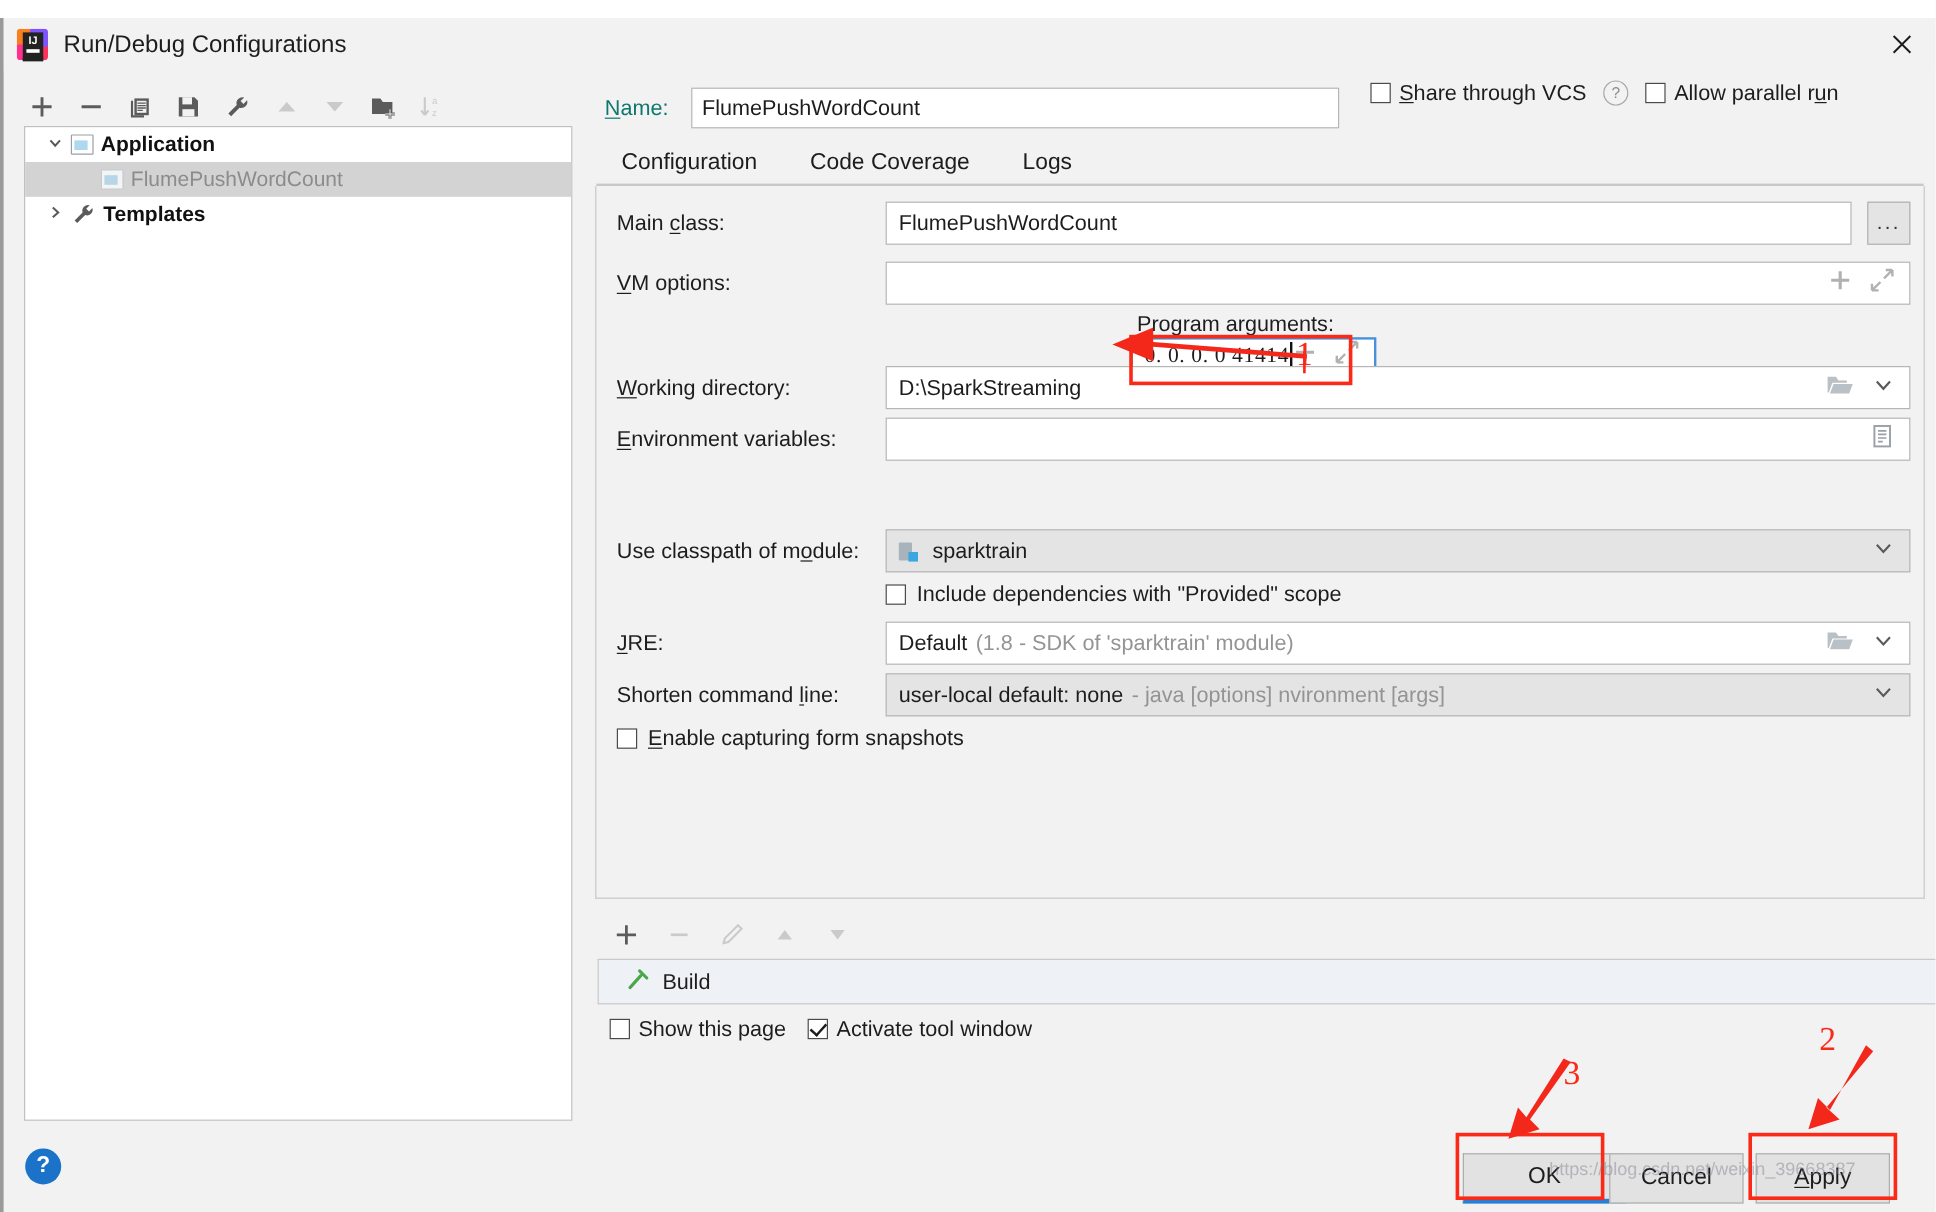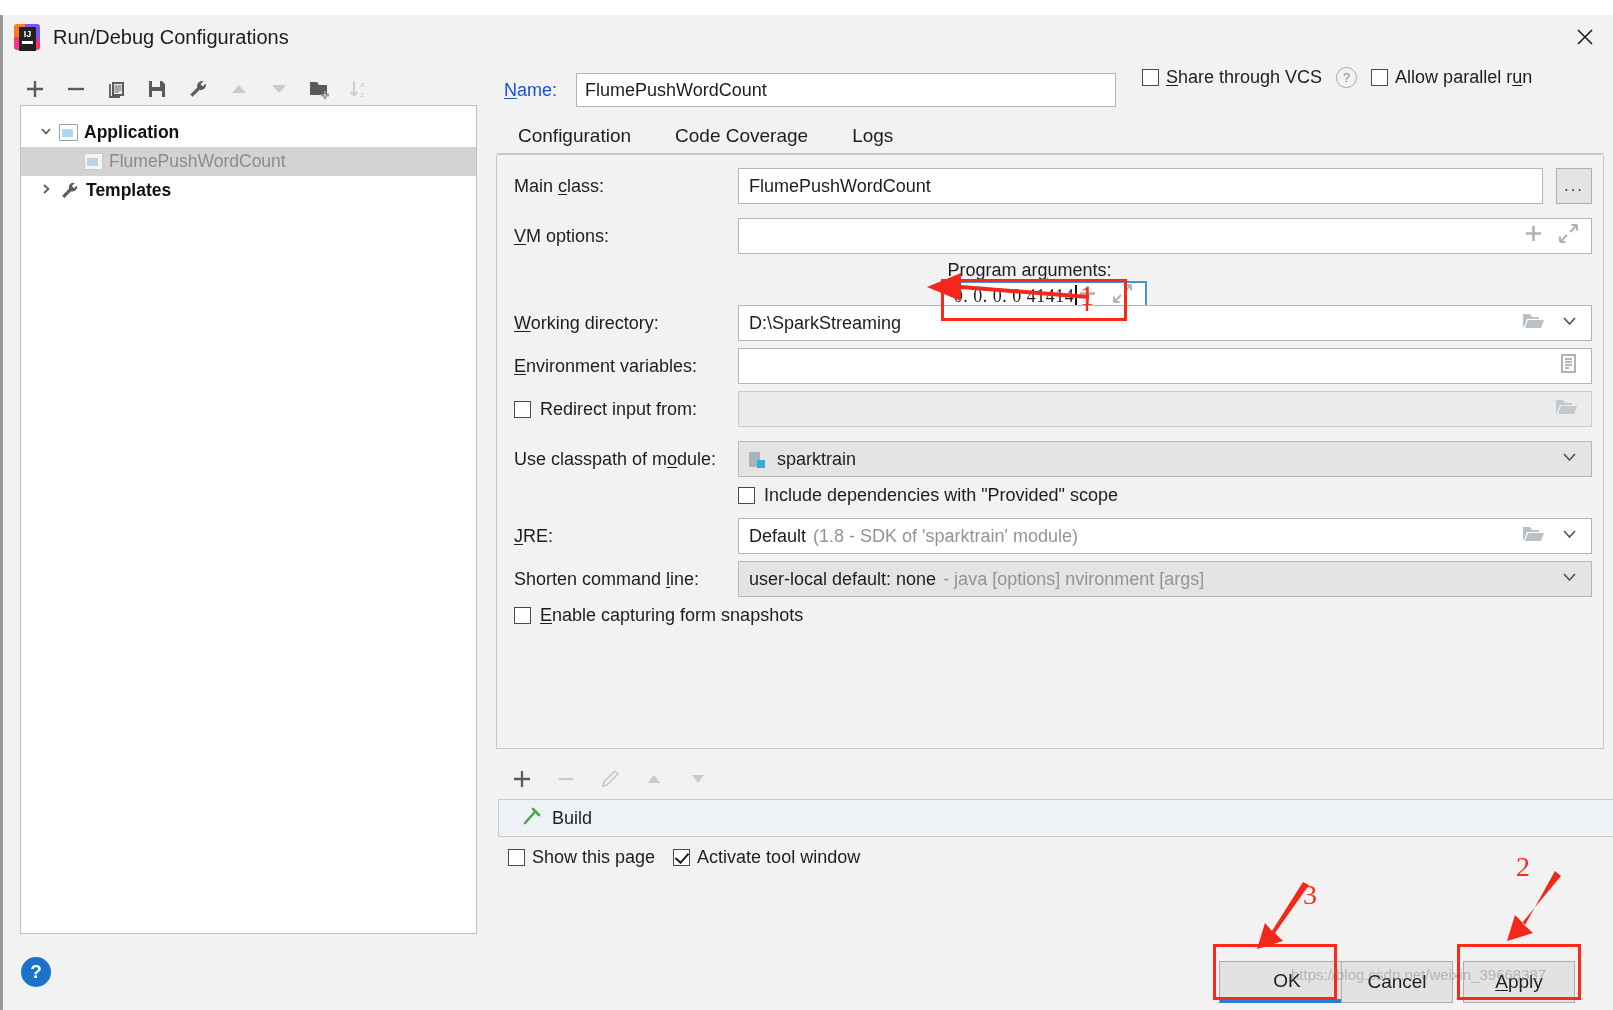--- a/index.html
+++ b/index.html
@@ -80,21 +80,21 @@
     width: 26px; height: 26px;
     display: flex; align-items: center; justify-content: center;
     cursor: pointer;
   }
   .tbicon.dim { opacity: .45; }
   #tree-box {
     position: absolute; left: 17px; top: 46px;
     width: 457px; height: 829px;
     background: #ffffff;
     border: 1px solid #c0c0c0;
-    padding-top: 12px;
+    padding-top: 0;
   }
   .tree-row {
     height: 29px; display: flex; align-items: center;
     padding-left: 12px; cursor: pointer;
     font-size: 17.5px;
   }
   .tree-row.selected { background: #d3d3d3; }
   .tree-row .twisty {
     width: 26px; text-align: center;
     color: #5a5a5a; font-size: 14px; flex: 0 0 auto;
@@ -117,21 +117,21 @@
   
   #right-panel {
     position: absolute; left: 487px; top: 44px;
     width: 1126px; height: 966px;
   }
   #name-row {
     position: absolute; left: 14px; top: 10px;
     width: 1100px; height: 42px;
     display: flex; align-items: center;
   }
-  #name-label { font-size: 18px; color: #1d4ed8; width: 72px; }
+  #name-label { font-size: 18px; color: #0f766e; width: 72px; }
   #name-input {
     width: 540px; height: 34px;
     border: 1px solid #b5b5b5; background: #fff;
     font-size: 18px; padding: 0 8px;
     font-family: "Liberation Sans", sans-serif;
     color: #1d1d1d; outline: none;
   }
   #name-right {
     position: absolute; left: 652px; top: 8px;
     display: flex; align-items: center; gap: 14px;
@@ -552,36 +552,20 @@
             <span>
               <svg width="21" height="21" viewBox="0 0 21 21">
                 <rect x="4" y="2" width="13" height="17" fill="none" stroke="#9aa0a6" stroke-width="1.6"></rect>
                 <path d="M7 6 H14 M7 9 H14 M7 12 H14 M7 15 H11" stroke="#9aa0a6" stroke-width="1.4"></path>
               </svg>
             </span>
           </span>
         </span>
       </div>
 
-      <div class="frow" style="top:234px;">
-        <span class="flabel cbl">
-          <span class="cb"></span>
-          <span>Redirect input from:</span>
-        </span>
-        <span class="fctrl disabled">
-          <span class="val"></span>
-          <span class="ctrl-icons">
-            <span>
-              <svg width="24" height="19" viewBox="0 0 24 19">
-                  <path d="M1 3 H8 L10 6 H17 V8 H5 L2 16 H1 Z M6 9 H22 L19 17 H3 Z" fill="#c3c9ce"></path>
-                </svg>
-            </span>
-          </span>
-        </span>
-      </div>
 
       <div class="frow" style="top:284px;">
         <span class="flabel">Use classpath of m<u>o</u>dule:</span>
         <span class="fctrl combo">
           <span class="mod-icon"></span>
           <span class="val">sparktrain</span>
           <span class="ctrl-icons">
             <span>
               <svg width="19" height="19" viewBox="0 0 19 19">
                   <path d="M4 7 L9.5 13 L15 7" stroke="#5a5a5a" stroke-width="1.8" fill="none"></path>

